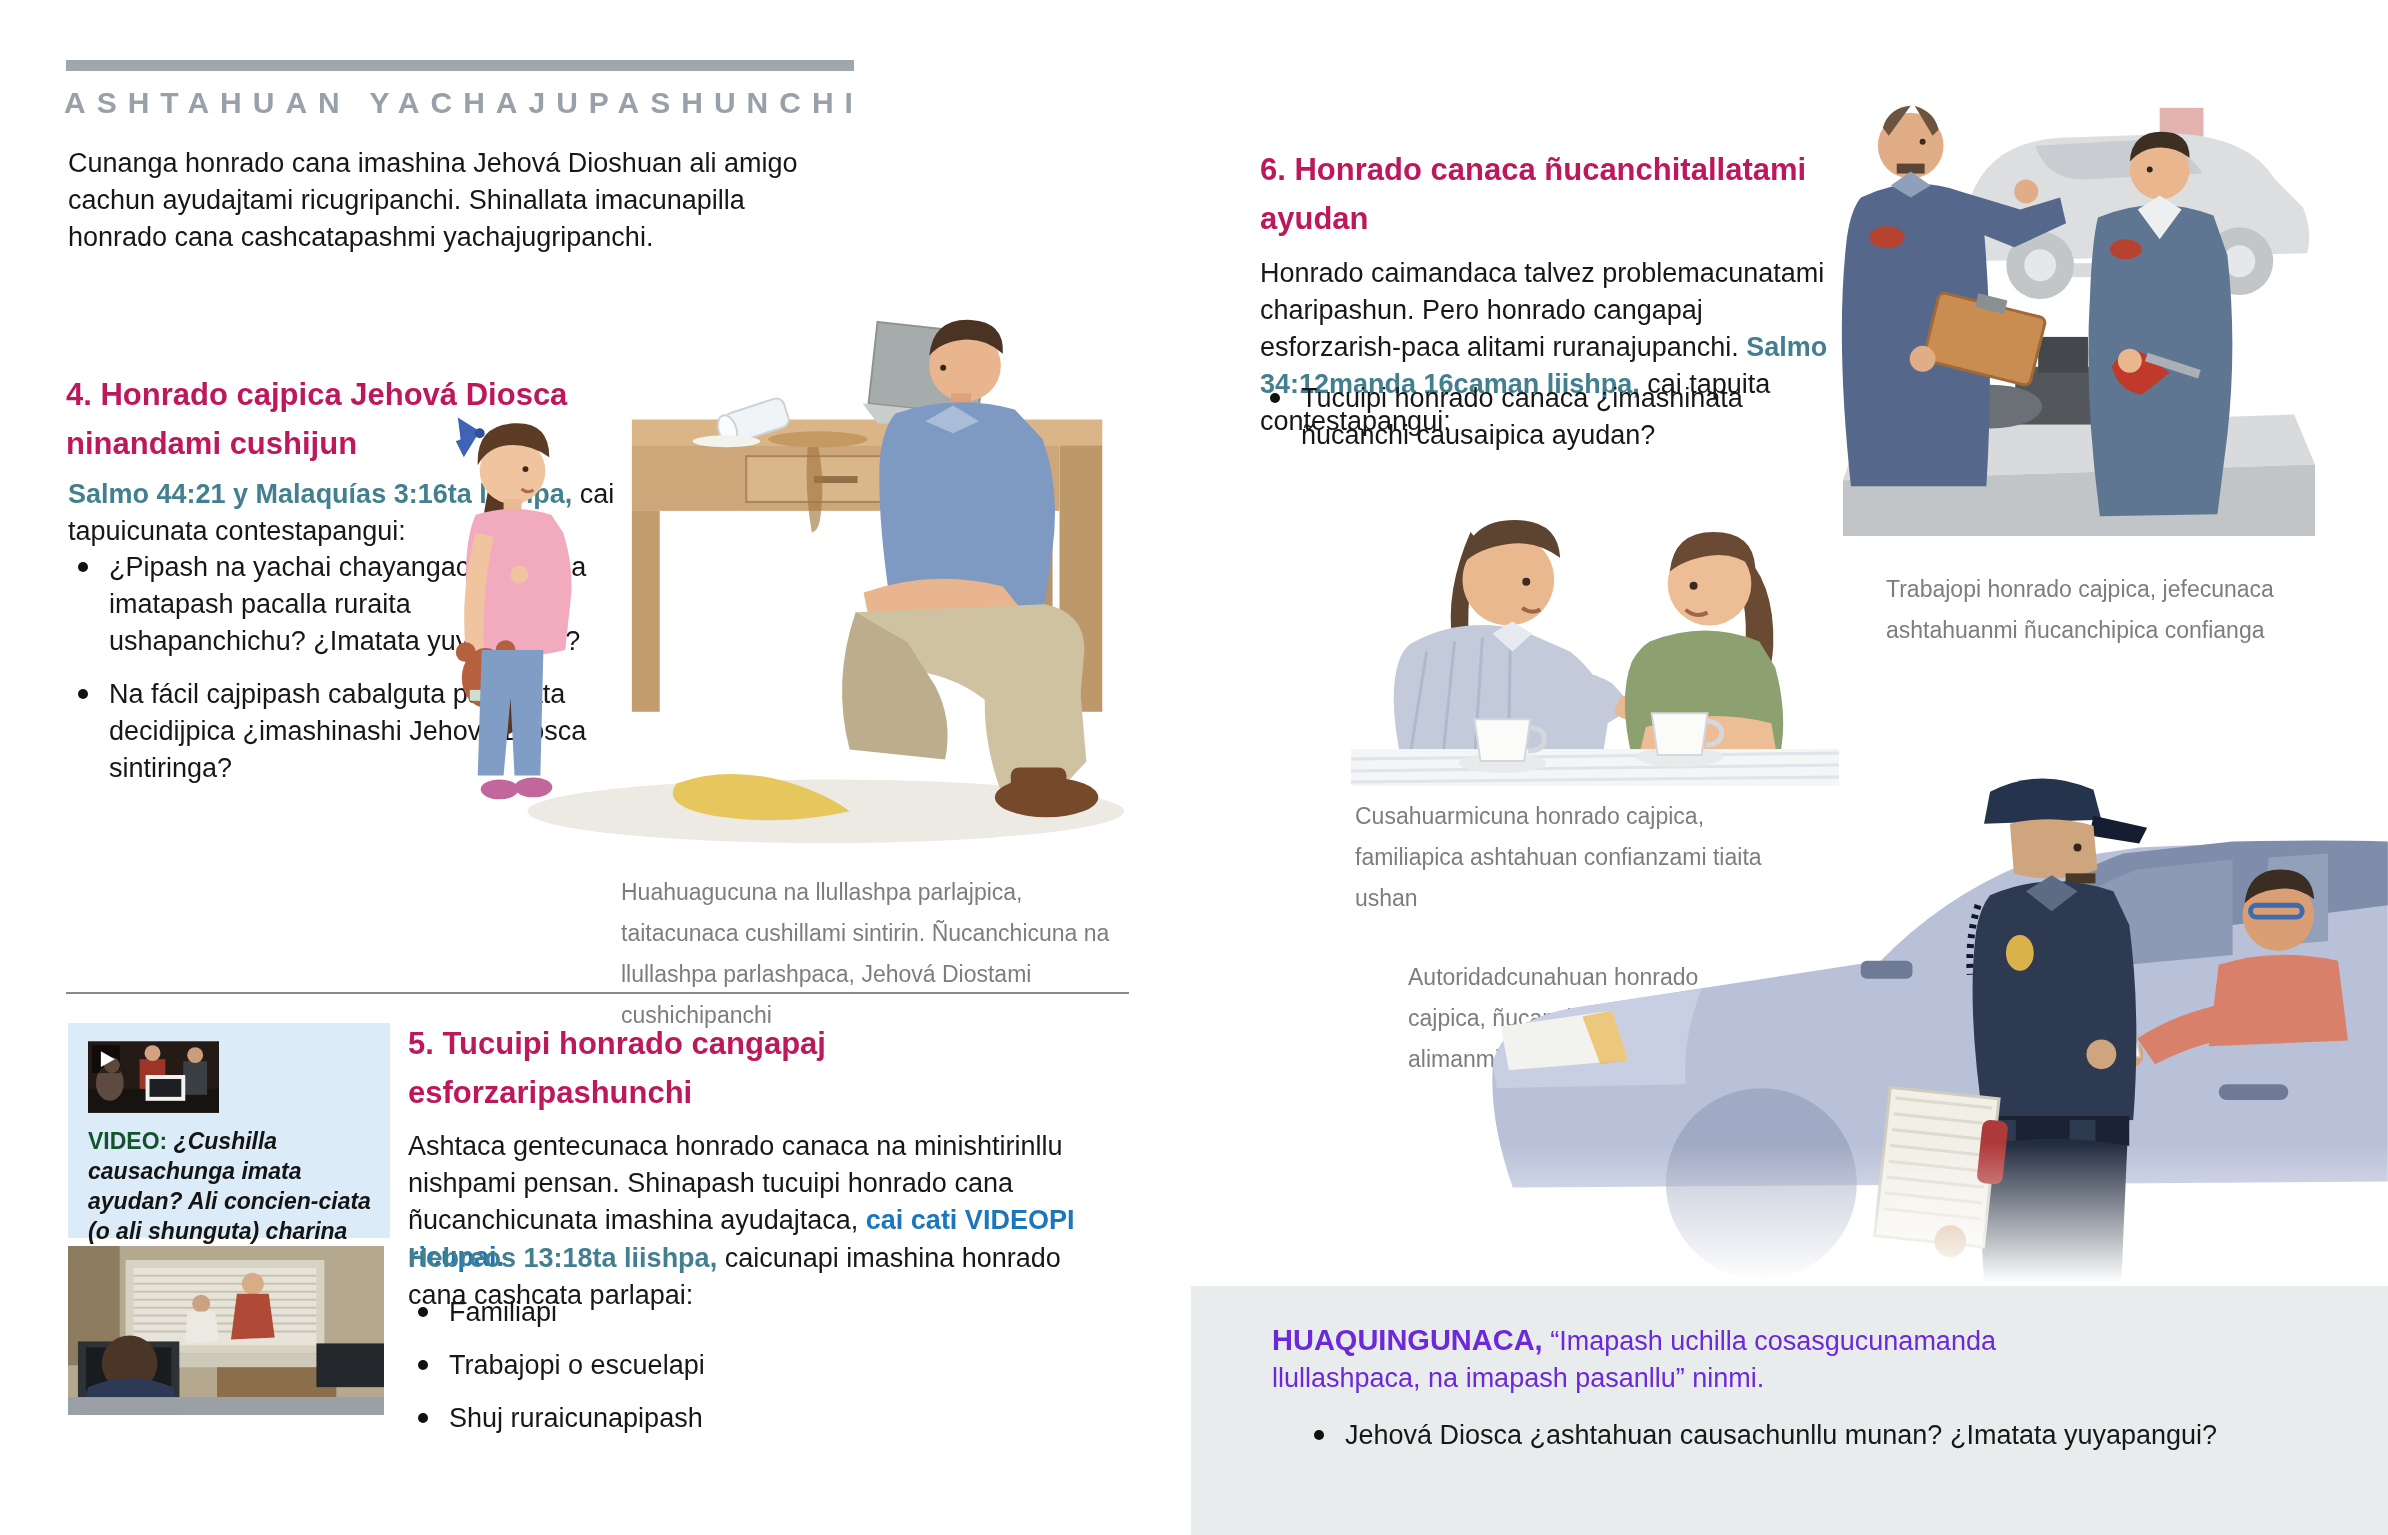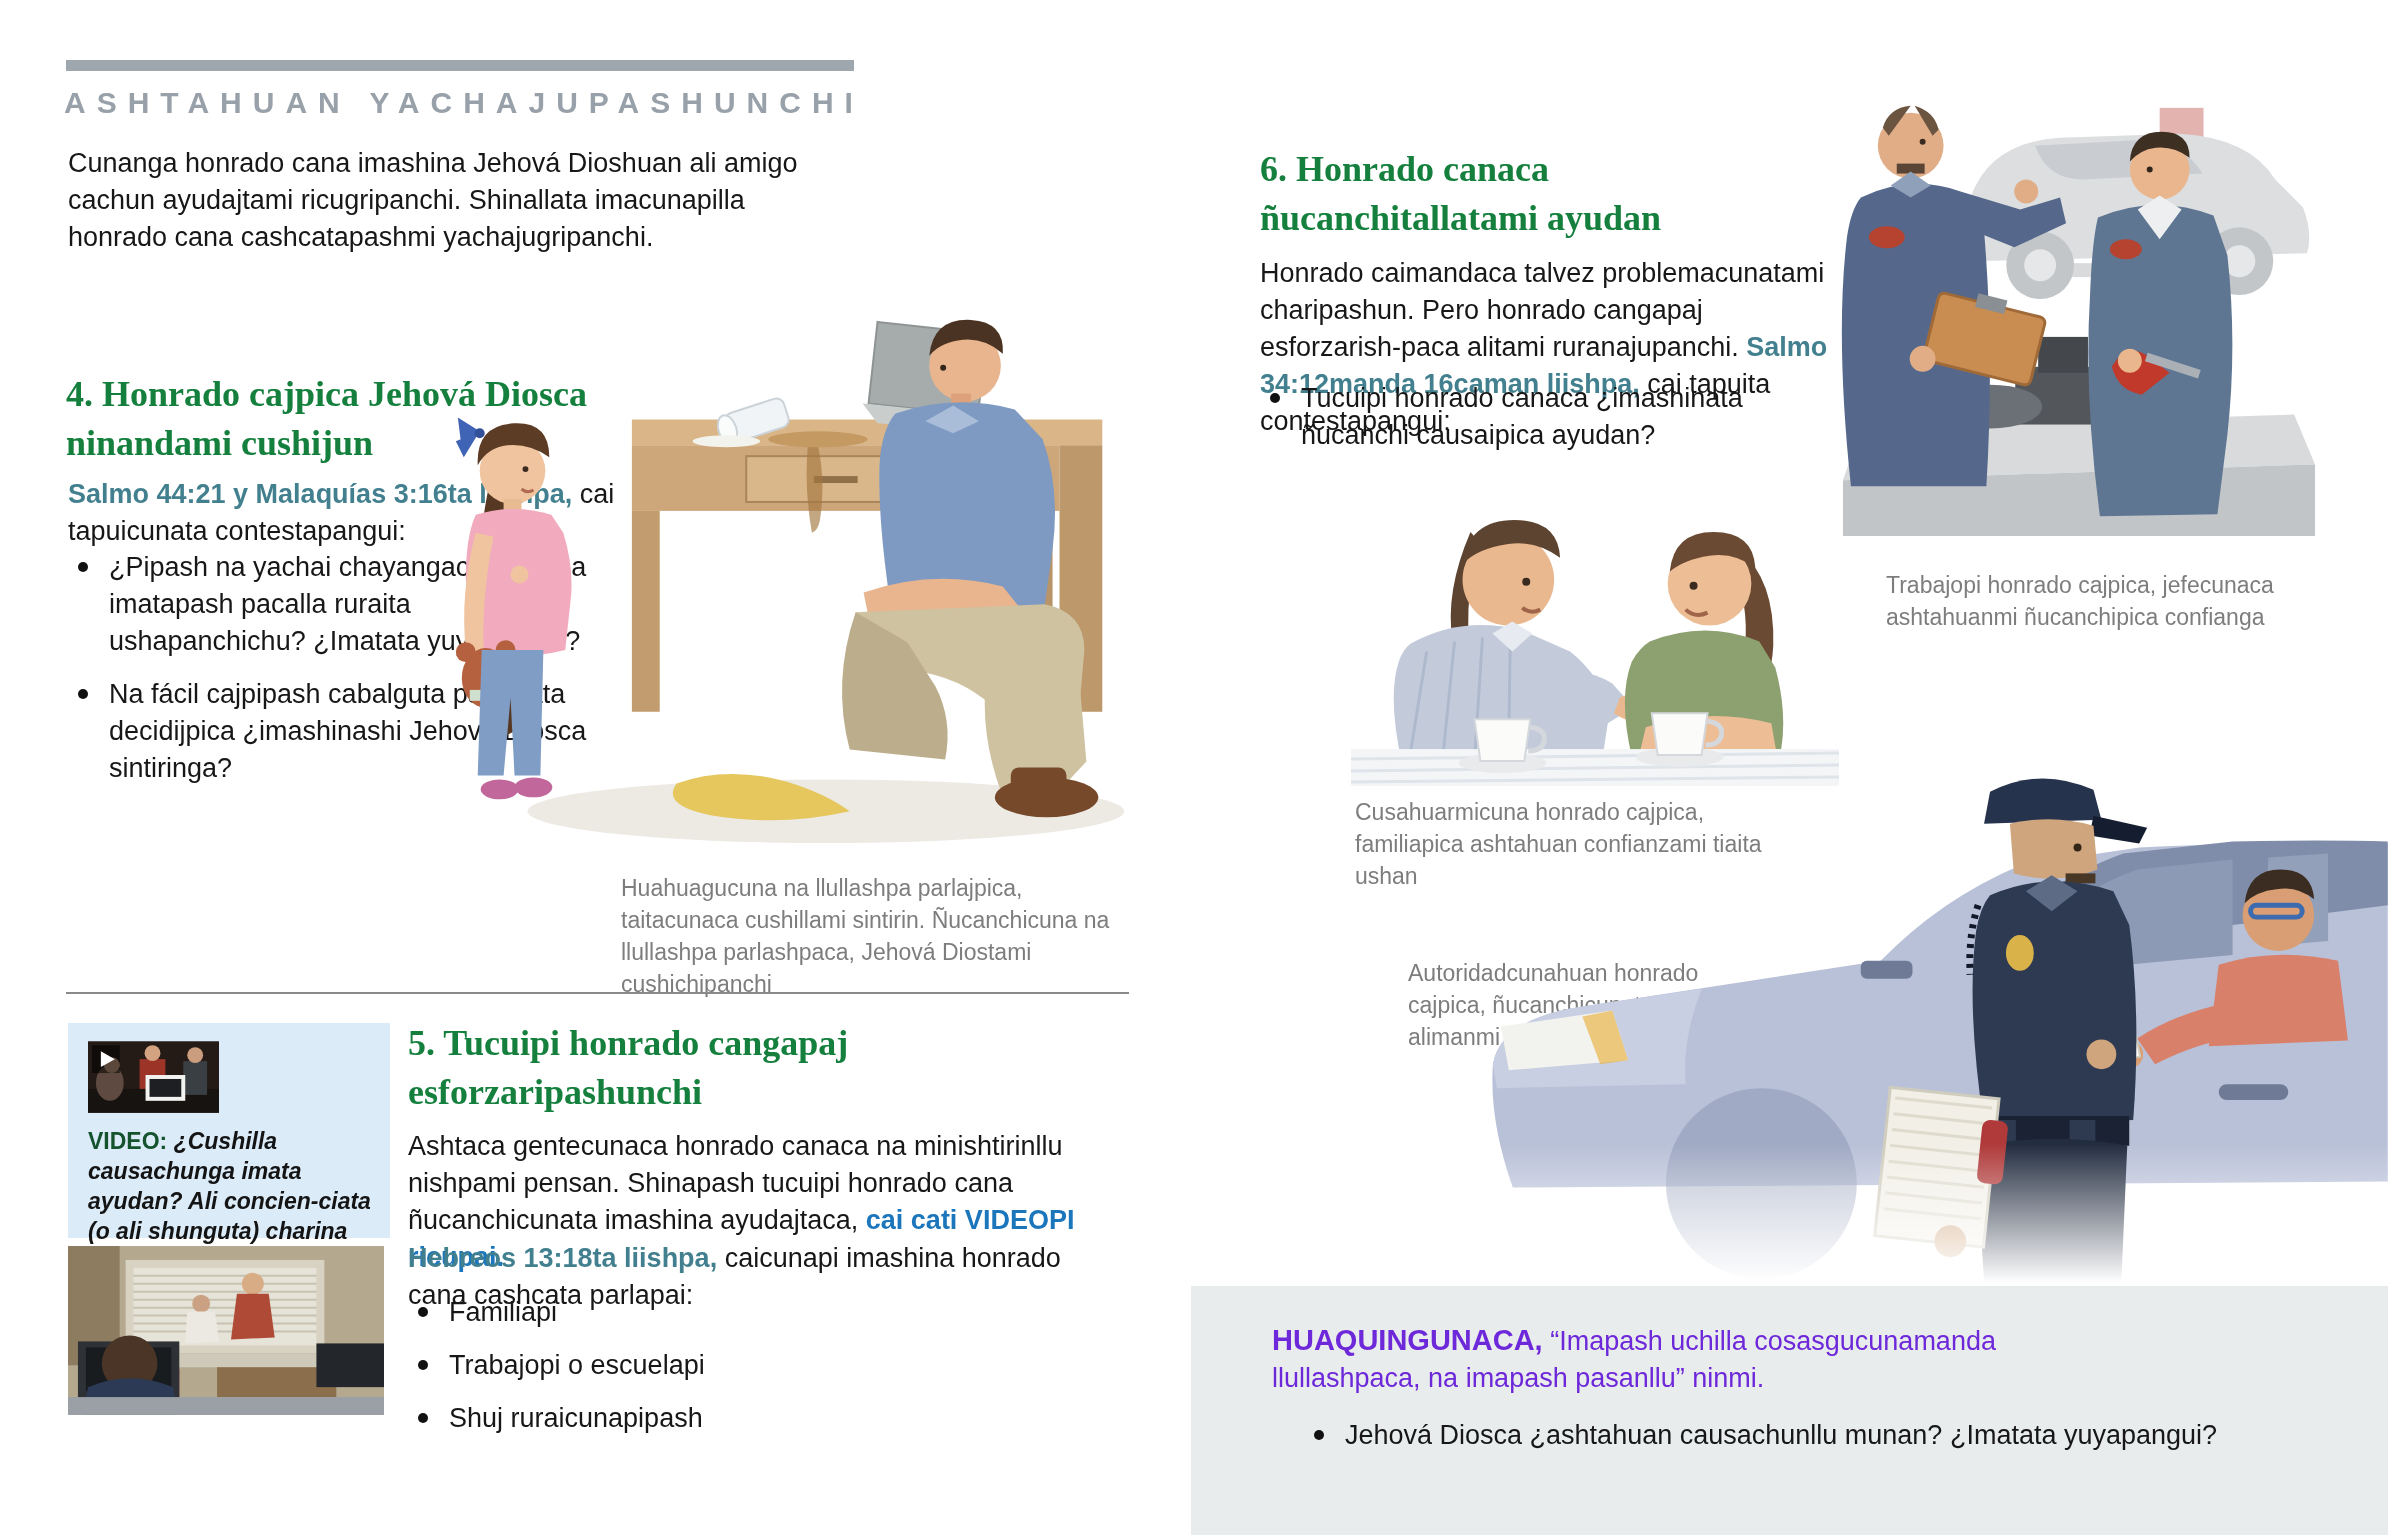--- a/index.html
+++ b/index.html
@@ -8,30 +8,30 @@
   .abs{position:absolute;}
 
   
   .kicker-bar{left:66px;top:60px;width:788px;height:11px;background:#9ea7ae;}
   .kicker{left:64px;top:86px;width:896px;font-size:30px;font-weight:700;letter-spacing:11px;color:#98a1a9;}
 
   
   .body-text{font-size:27px;line-height:37px;color:#171717;}
   .intro{left:68px;top:145px;width:736px;}
 
-  .sec-title{font-size:36px;line-height:49px;font-weight:700;color:#15803d;font-family:Liberation Serif, serif;}
+  .sec-title{font-size:31px;line-height:49px;font-weight:700;color:#be185d;}
   .scripture{color:#43808f;font-weight:700;}
   .blue-link{color:#1b76bc;font-weight:700;}
 
   ul.bullets{list-style:none;margin:4px;padding:0;}
   ul.bullets li{position:relative;padding-left:37px;margin-bottom:16px;}
   ul.bullets li::before{content:"";position:absolute;left:6px;top:13px;width:10px;height:10px;
                         border-radius:50%;background:#111;}
 
-  .caption{font-size:23px;line-height:32px;color:#7d7d7d;}
+  .caption{font-size:23px;line-height:41px;color:#7d7d7d;}
 
   .divider{left:66px;top:992px;width:1063px;height:2px;background:#8a8a8a;}
 
   
   .video-box{left:68px;top:1023px;width:322px;height:215px;background:#dcebf8;}
   .video-thumb{position:absolute;left:20px;top:18px;width:131px;height:72px;}
   .video-text{position:absolute;left:20px;top:103px;width:287px;font-size:23px;line-height:30px;color:#141414;}
   .video-label{color:#14532d;font-weight:700;font-style:normal;}
   .video-title{font-style:italic;font-weight:700;}
   .video-duration{font-weight:700;}

